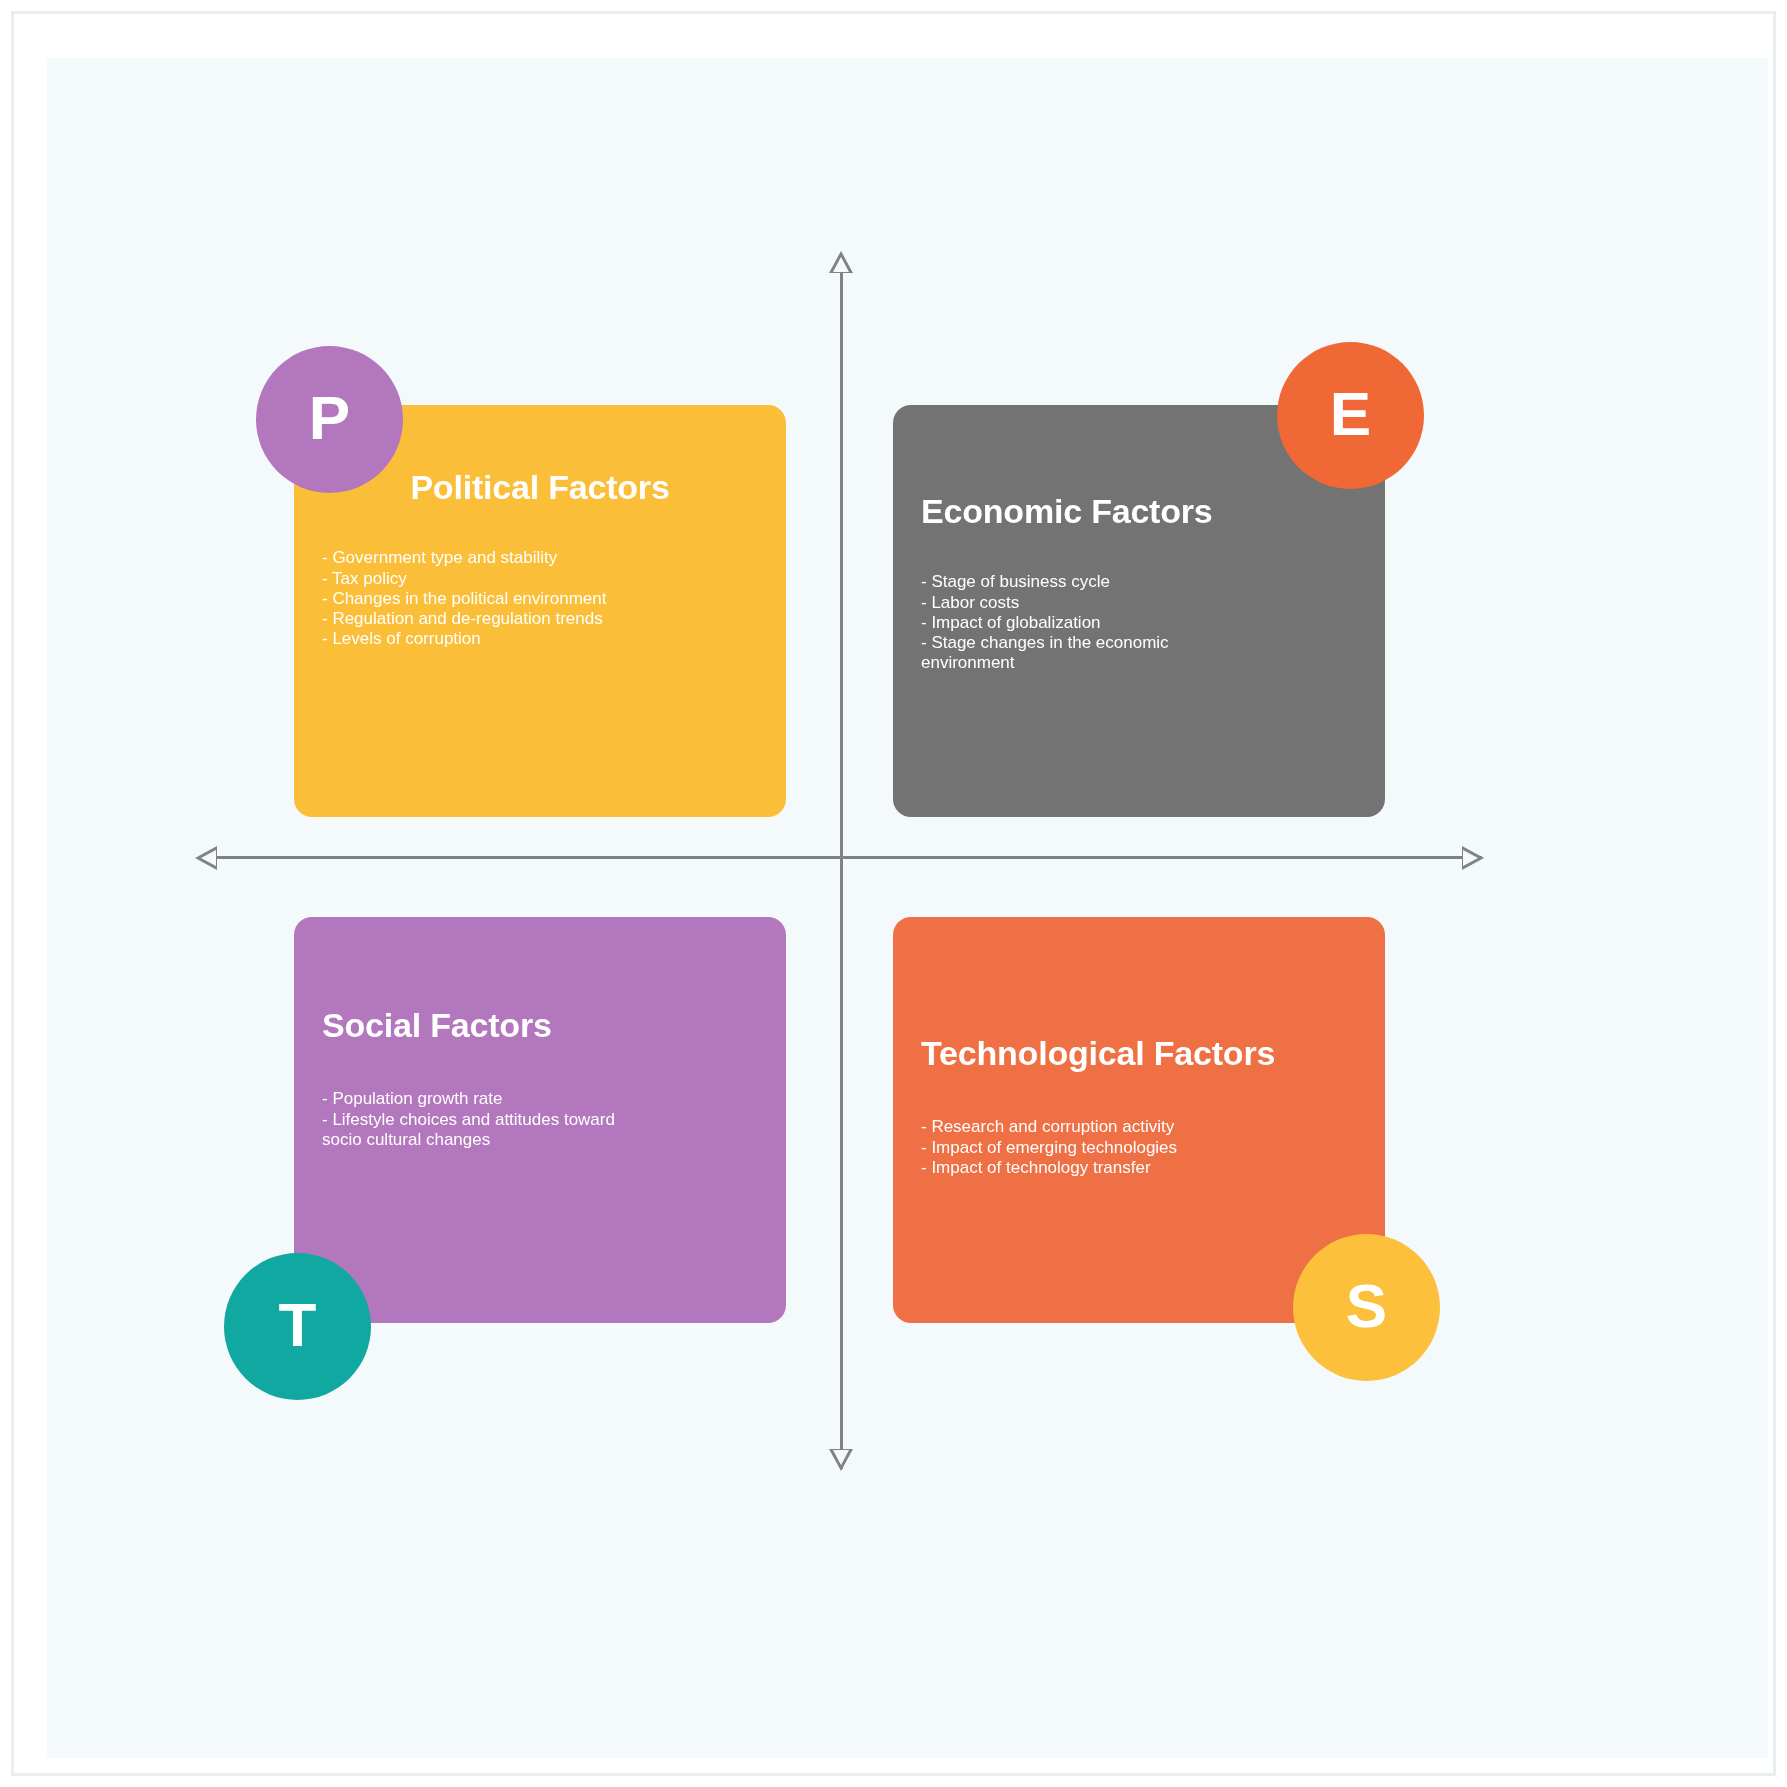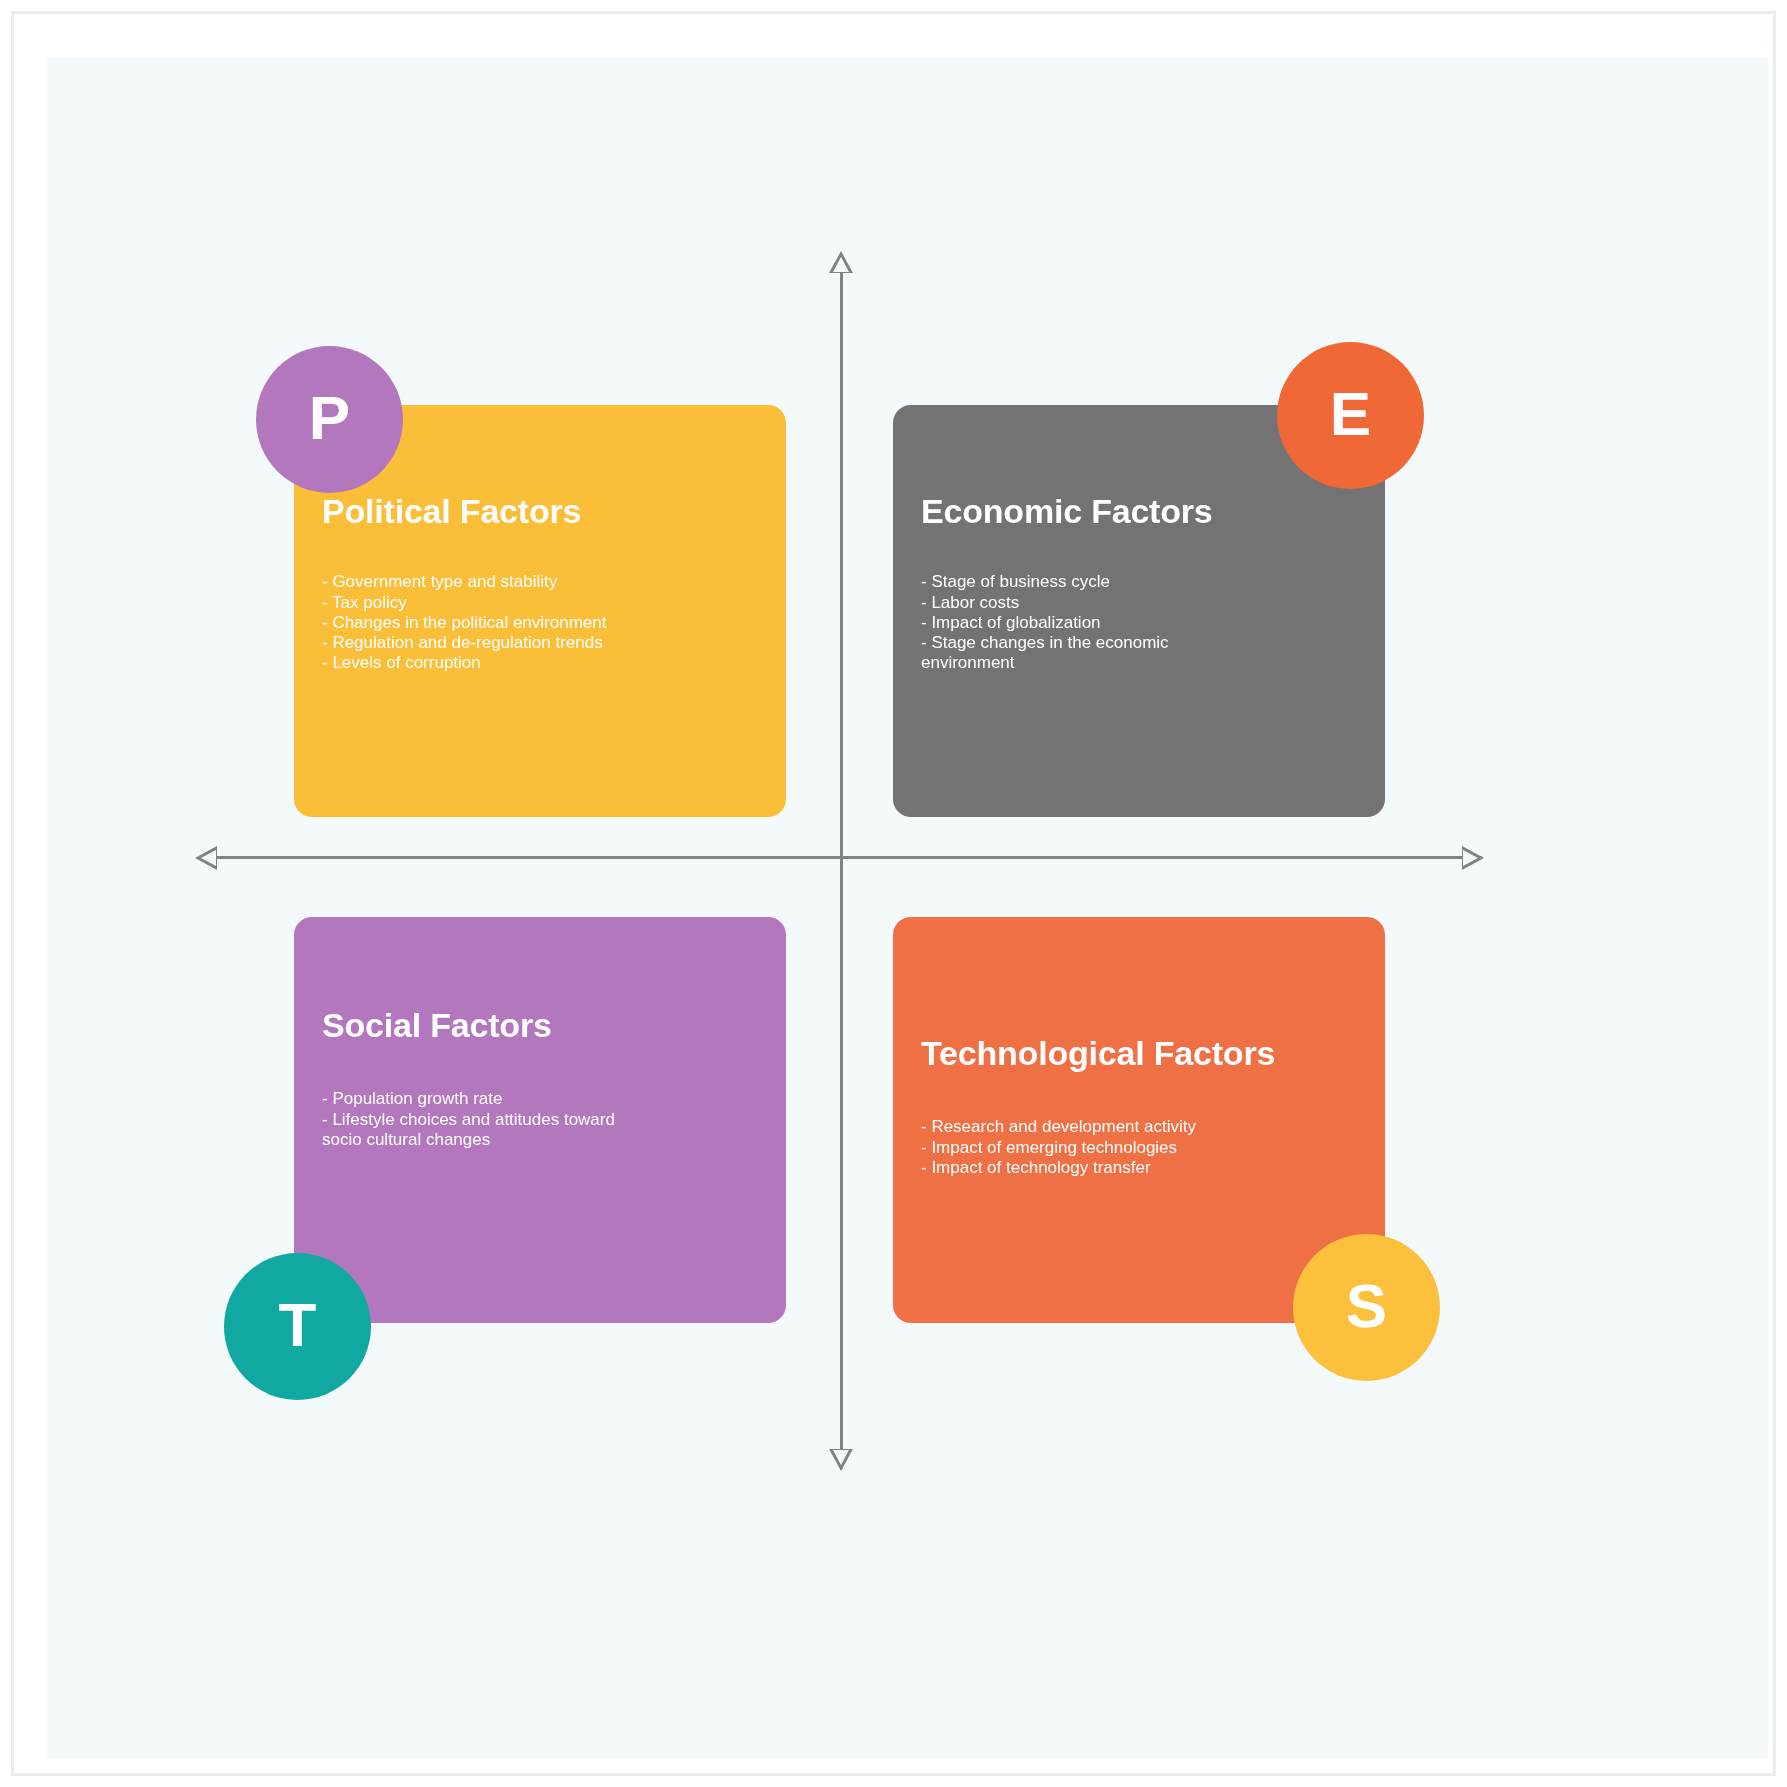--- a/index.html
+++ b/index.html
@@ -129,21 +129,21 @@
     padding: 0;
     white-space: pre-wrap;
   }
 
   
   #card-political {
     left: 247px; top: 347px;
     width: 492px; height: 412px;
     background: #fbbe38;
   }
-  #card-political .card-title { margin-top: 88px; }
+  #card-political .card-title { margin-top: 64px; text-align: center; }
   #card-political .card-list { margin-top: 42px; }
 
   
   #card-economic {
     left: 846px; top: 347px;
     width: 492px; height: 412px;
     background: #737373;
   }
   #card-economic .card-title { margin-top: 88px; }
   #card-economic .card-list { margin-top: 42px; }
@@ -245,21 +245,21 @@
         <ul class="card-list">
           <li>- Population growth rate</li>
           <li>- Lifestyle choices and attitudes toward
 socio cultural changes</li>
         </ul>
       </div>
 
       <div class="card" id="card-technological">
         <div class="card-title">Technological Factors</div>
         <ul class="card-list">
-          <li>- Research and development activity</li>
+          <li>- Research and corruption activity</li>
           <li>- Impact of emerging technologies</li>
           <li>- Impact of technology transfer</li>
         </ul>
       </div>
 
       <div class="badge" id="badge-p">
         <span class="badge-letter">P</span>
       </div>
       <div class="badge" id="badge-e">
         <span class="badge-letter">E</span>

